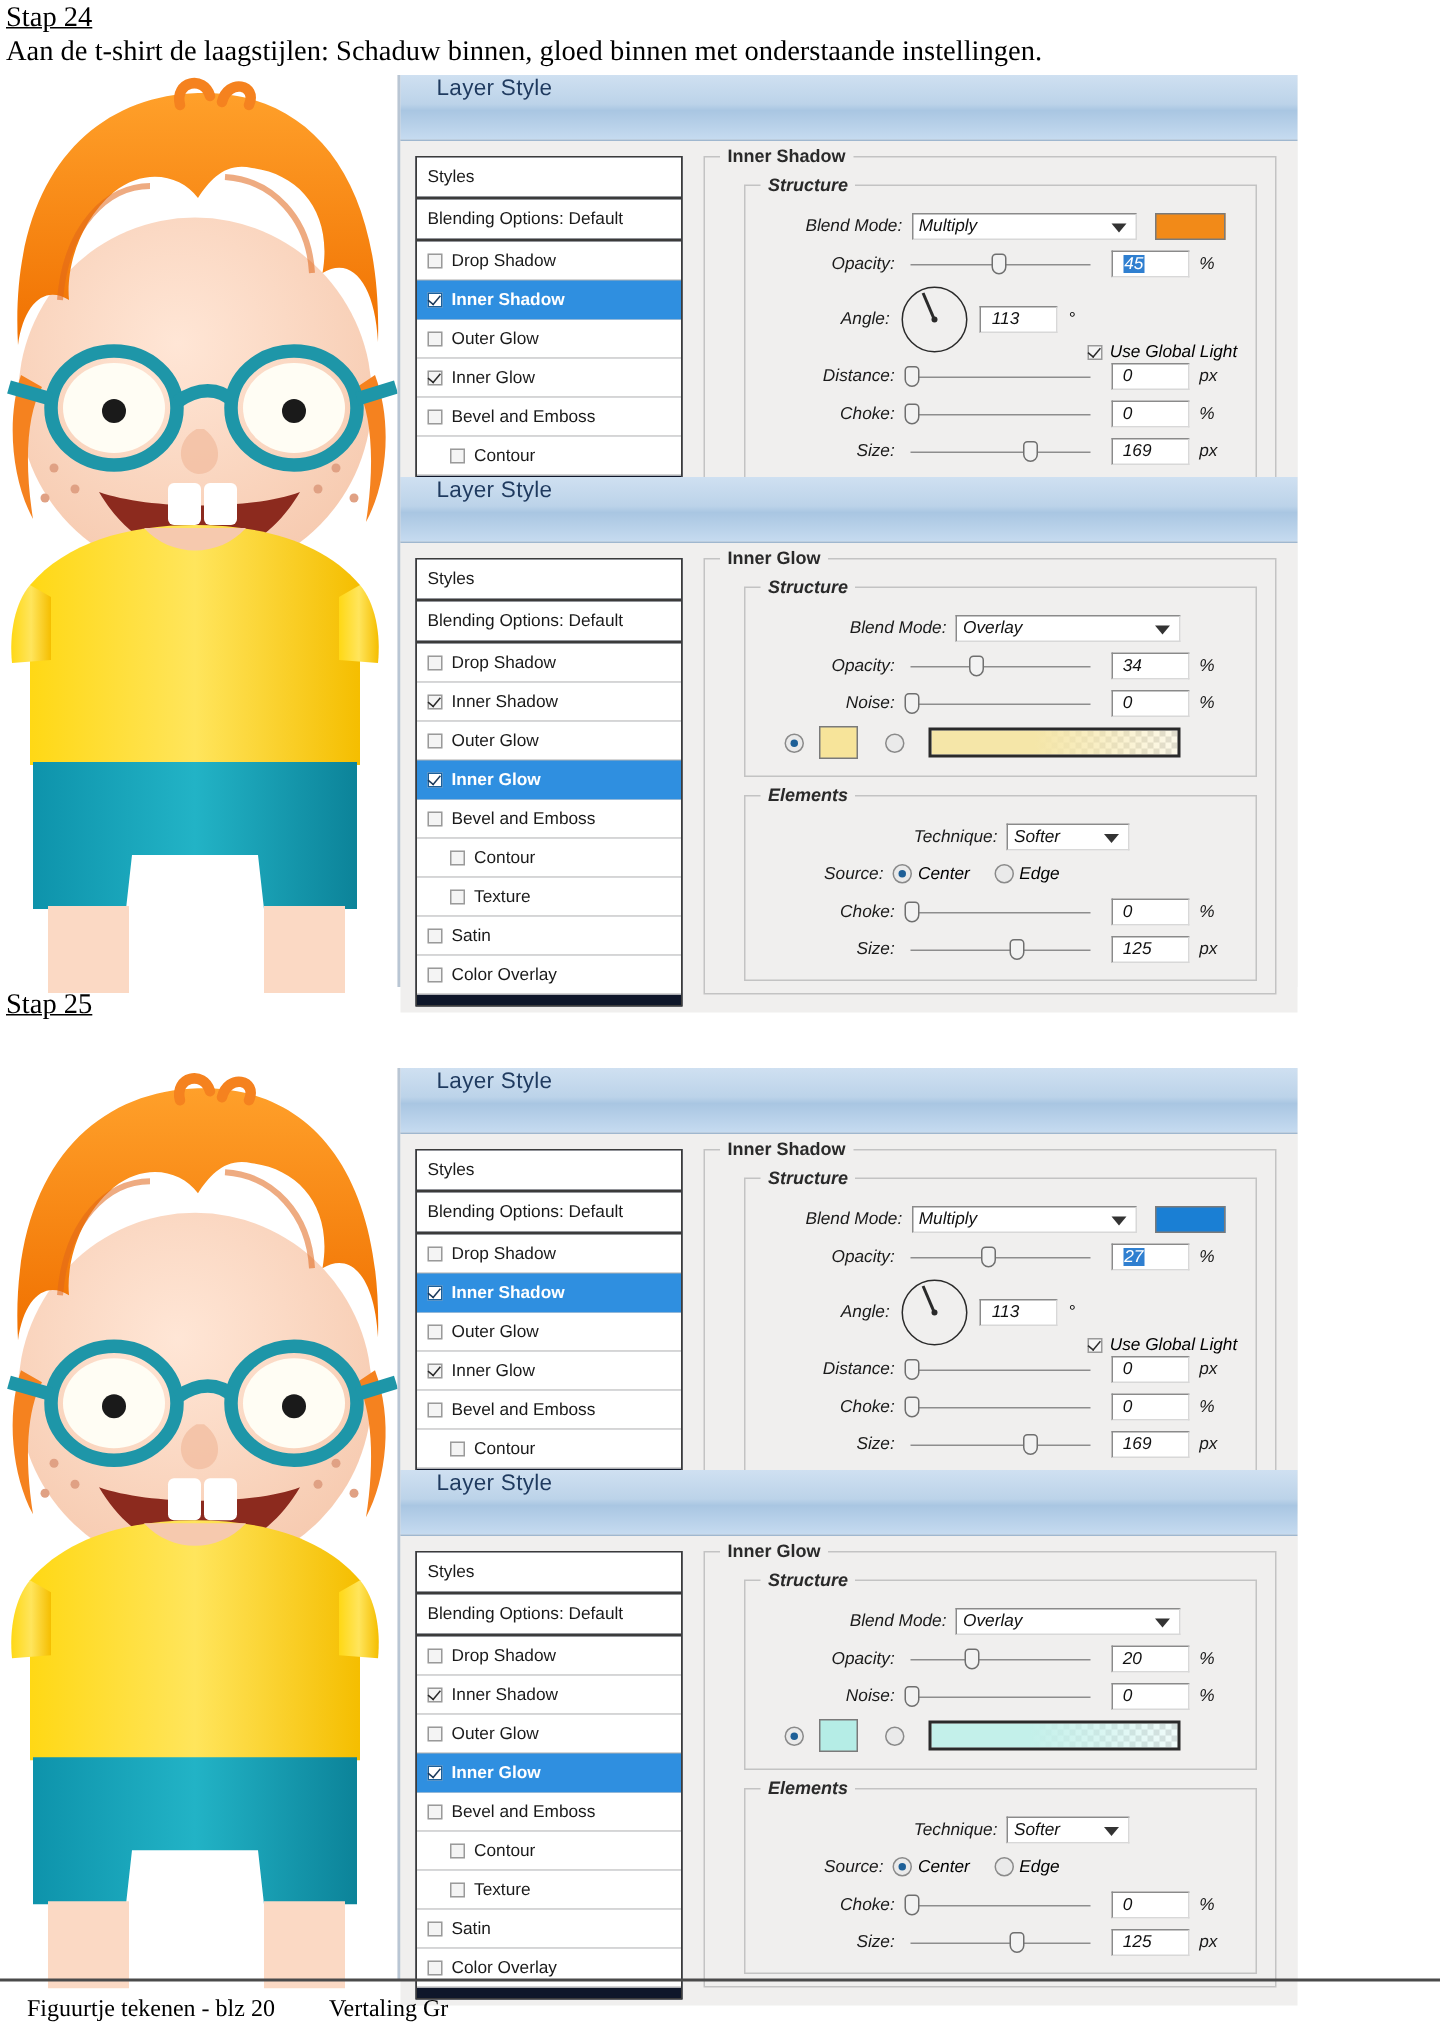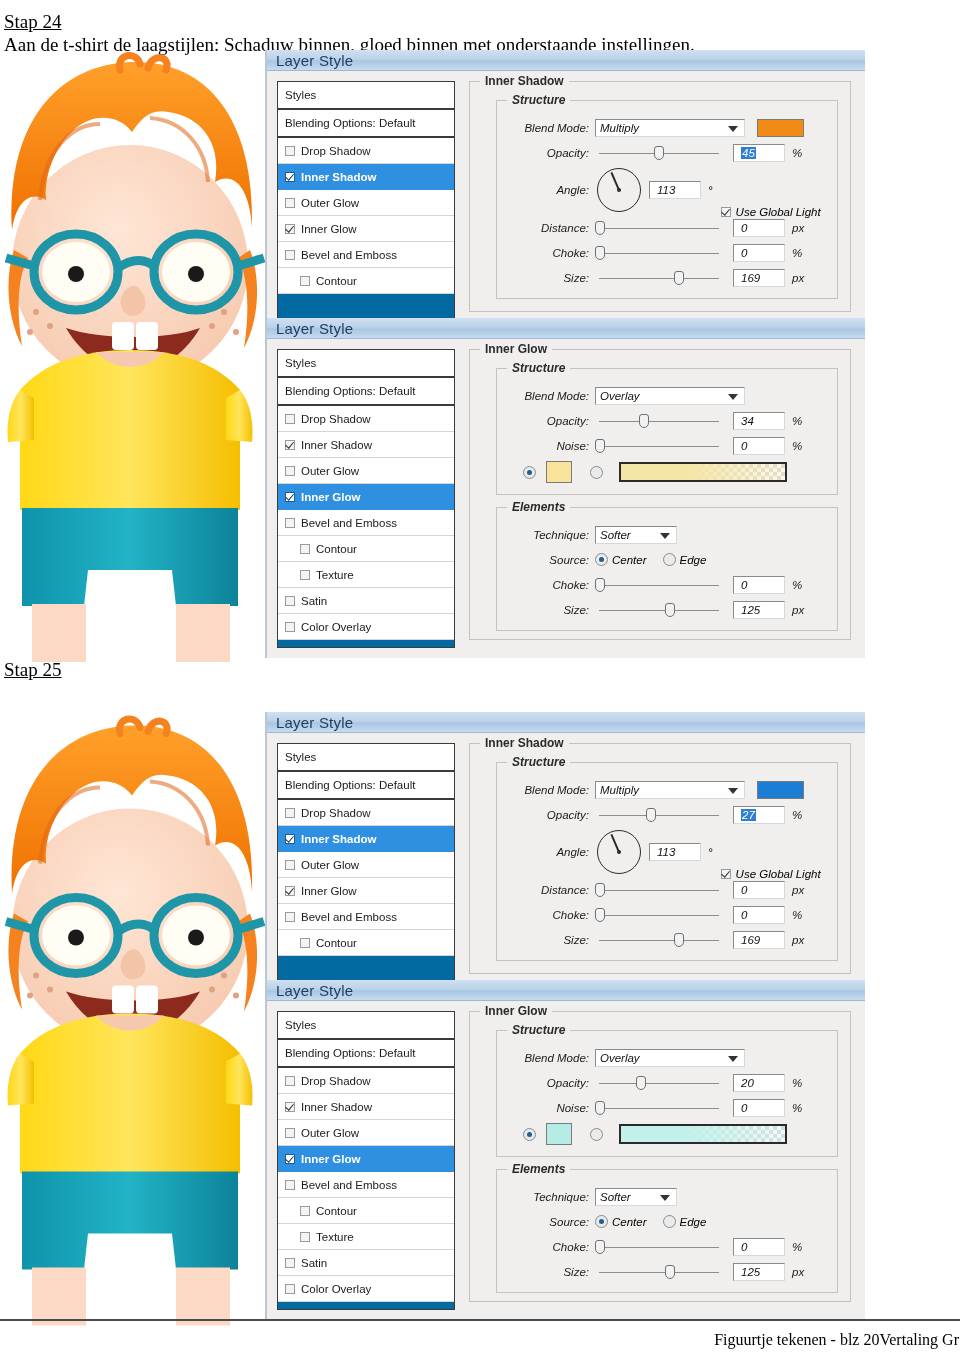--- a/index.html
+++ b/index.html
@@ -37,40 +37,40 @@
   .kid { position:absolute; left:0; top:0; }
 
   
   .ls-dialog {
     position:absolute;
     background:#f0efee;
     border-left:2px solid #b9c6d4;
     font-family:"Liberation Sans", sans-serif;
   }
   .ls-title {
-    height:21px;
+    height:44px;
     background:linear-gradient(to bottom,#cfe0f1 0%,#bcd3e9 45%,#a9c6e2 55%,#c6dbf0 100%);
     border-bottom:1px solid #9fb7cf;
-    display:flex; align-items:center;
-    padding-left:9px;
+    display:flex; align-items:flex-start;
+    padding-left:24px;
     font-size:15px;
     color:#1f3a5f;
     letter-spacing:.2px;
   }
   .ls-body {
     display:flex;
     padding:10px 6px 4px 6px;
     background:#f0efee;
   }
 
   
   .ls-list {
     width:178px;
     flex:0 0 178px;
-    background:#0369a1;
+    background:#0f172a;
     border:1px solid #3b3b3b;
     margin-left:4px;
     font-size:11.5px;
     color:#1a1a1a;
   }
   .ls-list .grp {
     border-bottom:2px solid #3b3b3b;
   }
   .ls-row {
     height:26px;
@@ -116,21 +116,21 @@
     margin-bottom:8px;
   }
   .fs > .lg {
     position:absolute; top:-8px; left:10px;
     background:#f0efee;
     padding:0 5px;
     font-size:12px; font-weight:bold; color:#2a2a2a;
   }
   .fs.inner { margin:4px 2px 2px 16px; padding:14px 8px 8px 8px;font-style:italic; }
 
-  .fld { display:flex; align-items:center; height:25px; }
+  .fld { display:flex; align-items:center; height:25px;justify-content:center; }
   .lbl {
     font-size:11.5px; color:#1a1a1a; text-align:right;
     padding-right:6px; white-space:nowrap;
   }
   .lbl.w90 { width:90px; flex:0 0 90px; }
 
   .combo {
     height:18px;
     background:#fff;
     border-top:1px solid #8a8a8a;
@@ -228,30 +228,30 @@
 
   .srcrow { display:flex; align-items:center; height:25px; font-size:11.5px; }
   .srcrow .radio { margin-right:4px; }
   .srcopt { display:flex; align-items:center; margin-right:16px; }
 
   
   .footer {
     position:absolute; left:0; right:0; bottom:0;
     height:40px;
     border-top:2px solid #4a4a4a;
-    display:flex; align-items:center; justify-content:flex-end;
-    padding:0 1px;
+    display:flex; align-items:center; justify-content:flex-start;
+    padding:0 18px;
     font-family:"Liberation Serif", serif;
-    font-size:16px; color:#000;
+    font-size:16px; color:#000;gap:36px;
   }
 </style>
 </head>
 <body>
 
-<div class="block" style="position:absolute;left:0;top:12px;width:960px;">
+<div class="block" style="position:absolute;left:0;top:2px;width:960px;">
   <div class="step-head">Stap 24</div>
   <div class="step-body" style="margin-top:2px;">Aan de t-shirt de laagstijlen: Schaduw binnen, gloed binnen met onderstaande instellingen.</div>
 </div>
 
 <svg class="kid" style="left:0;top:50px;" width="268" height="612" viewBox="0 0 268 612">
   <defs>
     <linearGradient id="hairG1" x1="0" y1="0" x2="0" y2="1">
       <stop offset="0" stop-color="#FFA02A"></stop>
         <stop offset="1" stop-color="#F07000"></stop>
     </linearGradient>

